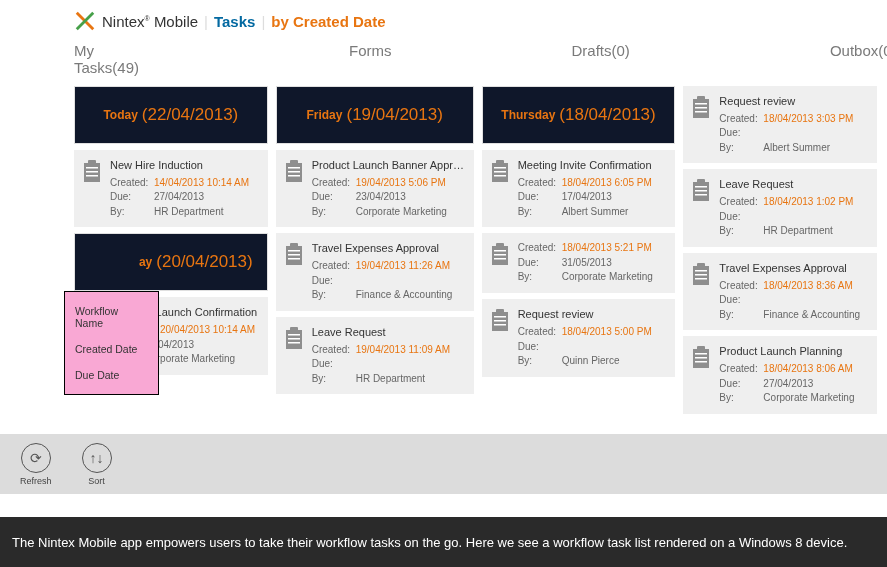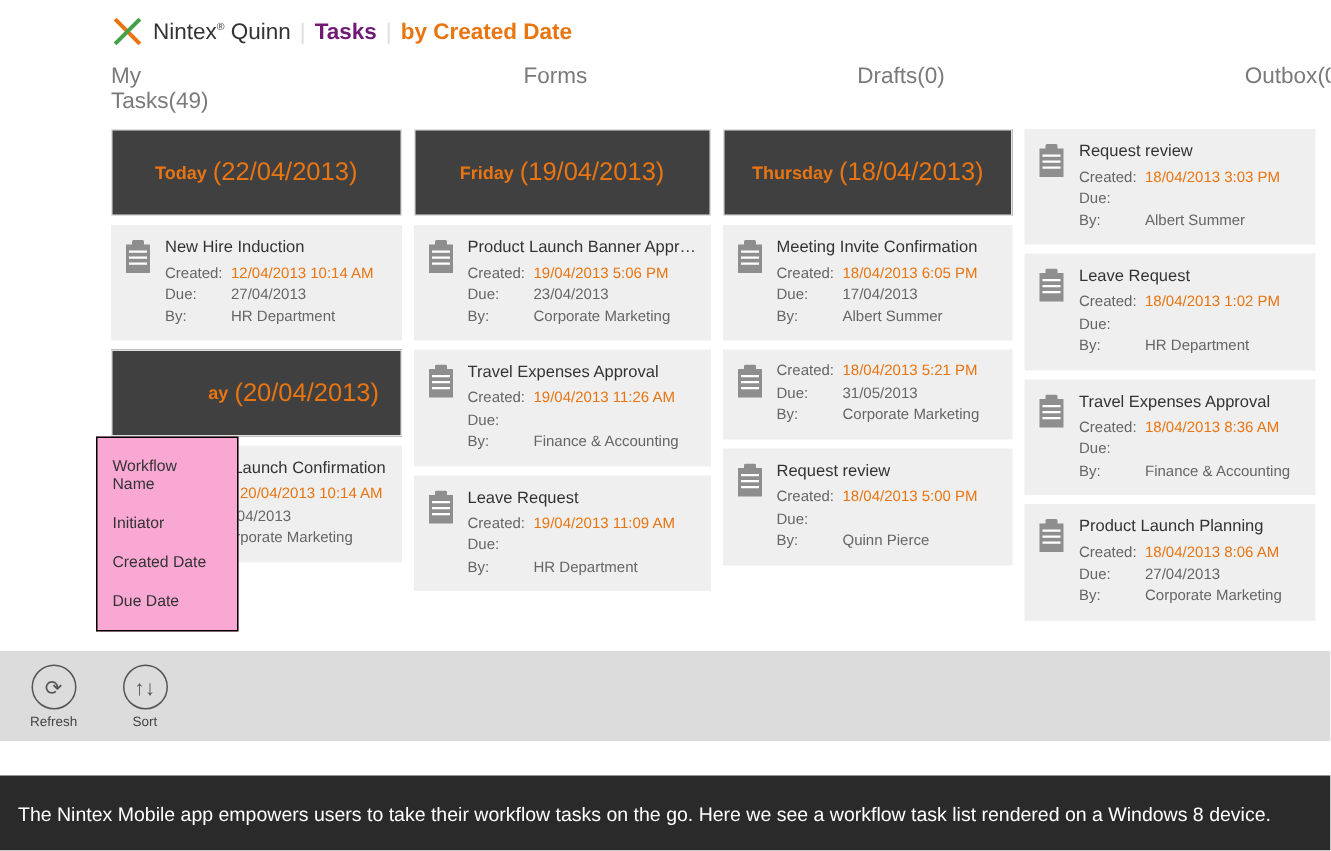--- a/index.html
+++ b/index.html
@@ -4,34 +4,34 @@
 <style>
   * { box-sizing: border-box; margin: 0; padding: 0; }
   body { font-family: "Segoe UI", Arial, sans-serif; background: #fff; width: 887px; height: 567px; overflow: hidden; position: relative; }
   
   .topbar { display: flex; align-items: center; padding: 10px 0 8px 74px; font-size: 15px; }
   .logo { display: flex; align-items: center; gap: 6px; }
   .logo-mark { width: 22px; height: 22px; position: relative; }
   .logo-text { font-weight: 300; color: #333; }
   .logo-text b { font-weight: 400; }
   .divider { color: #ddd; margin: 0 6px; }
-  .crumb-1 { color: #701a75; font-weight: 600; text-align: right; }
+  .crumb-1 { color: #0369a1; font-weight: 600; text-align: right; }
   .crumb-2 { color: #e87511; font-weight: 600; }
 
   .tabs { display: flex; padding: 2px 12px 10px 74px; color: #7a7a7a; font-size: 15px; font-weight: 300; }
   .tab { margin-right: 140px; cursor: pointer; }
   .tab .count { }
   .tab-forms { margin-left: 70px; margin-right: 180px; }
   .tab-drafts { margin-right: 200px; }
   .tab-outbox { margin-right: 0; }
 
   .board { display: flex; gap: 8px; padding-left: 74px; padding-right: 10px; }
   .col { display: flex; flex-direction: column; gap: 6px; width: 198px; }
   
-  .day-header { border: 1px solid #e0e0e0; height: 58px; display: flex; align-items: center; justify-content: center; font-size: 12px; color: #e87511; background: #404040; }
+  .day-header { border: 1px solid #e0e0e0; height: 58px; display: flex; align-items: center; justify-content: center; font-size: 12px; color: #e87511; background: #0f172a; }
   .day-name { font-weight: 600; margin-right: 4px; }
   .day-date { font-weight: 400; font-size: 17px; }
   
   .card { background: #efefef; display: flex; padding: 8px 8px 8px 6px; gap: 6px; min-height: 60px; }
   .clip { width: 24px; flex-shrink: 0; display: flex; align-items: flex-start; justify-content: center; padding-top: 2px; }
   .card-body { flex: 1; font-size: 10px; color: #555; line-height: 1.45; overflow: hidden; }
   .card-title { font-size: 11px; color: #333; margin-bottom: 2px; white-space: nowrap; overflow: hidden; text-overflow: ellipsis; }
   .row { display: flex; }
   .lbl { width: 44px; color: #666; }
   .val { color: #666; }
@@ -53,21 +53,21 @@
 <body>
 
 <div class="topbar">
   <div class="logo">
     <span class="logo-mark">
       <svg viewBox="0 0 24 24">
           <path d="M3 3 L21 21" stroke="#e87511" stroke-width="3"></path>
           <path d="M21 3 L3 21" stroke="#46a049" stroke-width="3"></path>
         </svg>
     </span>
-    <span class="logo-text"><span>Nintex</span><sup style="font-size:7px">®</sup> <b>Quinn</b></span>
+    <span class="logo-text"><span>Nintex</span><sup style="font-size:7px">®</sup> <b>Mobile</b></span>
   </div>
   <span class="divider">|</span>
   <span class="crumb-1">Tasks</span>
   <span class="divider">|</span>
   <span class="crumb-2">by Created Date</span>
 </div>
 
 <div class="tabs">
   <span class="tab"><span>My Tasks</span><span class="count">(49)</span></span>
   <span class="tab tab-forms">Forms</span>
@@ -89,21 +89,21 @@
             <rect x="6" y="0" width="8" height="5" rx="1" fill="#8e8e8e"></rect>
             <rect x="4" y="7" width="12" height="1.5" fill="#fff"></rect>
             <rect x="4" y="11" width="12" height="1.5" fill="#fff"></rect>
             <rect x="4" y="15" width="12" height="1.5" fill="#fff"></rect>
           </svg>
         </div>
       <div class="card-body">
         <div class="card-title">New Hire Induction</div>
         <div class="row">
             <span class="lbl">Created:</span>
-            <span class="val orange">12/04/2013 10:14 AM</span>
+            <span class="val orange">14/04/2013 10:14 AM</span>
           </div>
         <div class="row">
             <span class="lbl">Due:</span>
             <span class="val">27/04/2013</span>
           </div>
         <div class="row">
             <span class="lbl">By:</span>
             <span class="val">HR Department</span>
           </div>
       </div>
@@ -402,21 +402,20 @@
             <span class="val">Corporate Marketing</span>
           </div>
       </div>
     </div>
   </div>
 
 </div>
 
 <div class="sort-menu">
   <div class="sort-item">Workflow Name</div>
-  <div class="sort-item">Initiator</div>
   <div class="sort-item">Created Date</div>
   <div class="sort-item">Due Date</div>
 </div>
 
 <div class="appbar">
   <div class="appbtn">
     <div class="appbtn-circle">⟳</div>
     <div class="appbtn-label">Refresh</div>
   </div>
   <div class="appbtn">

